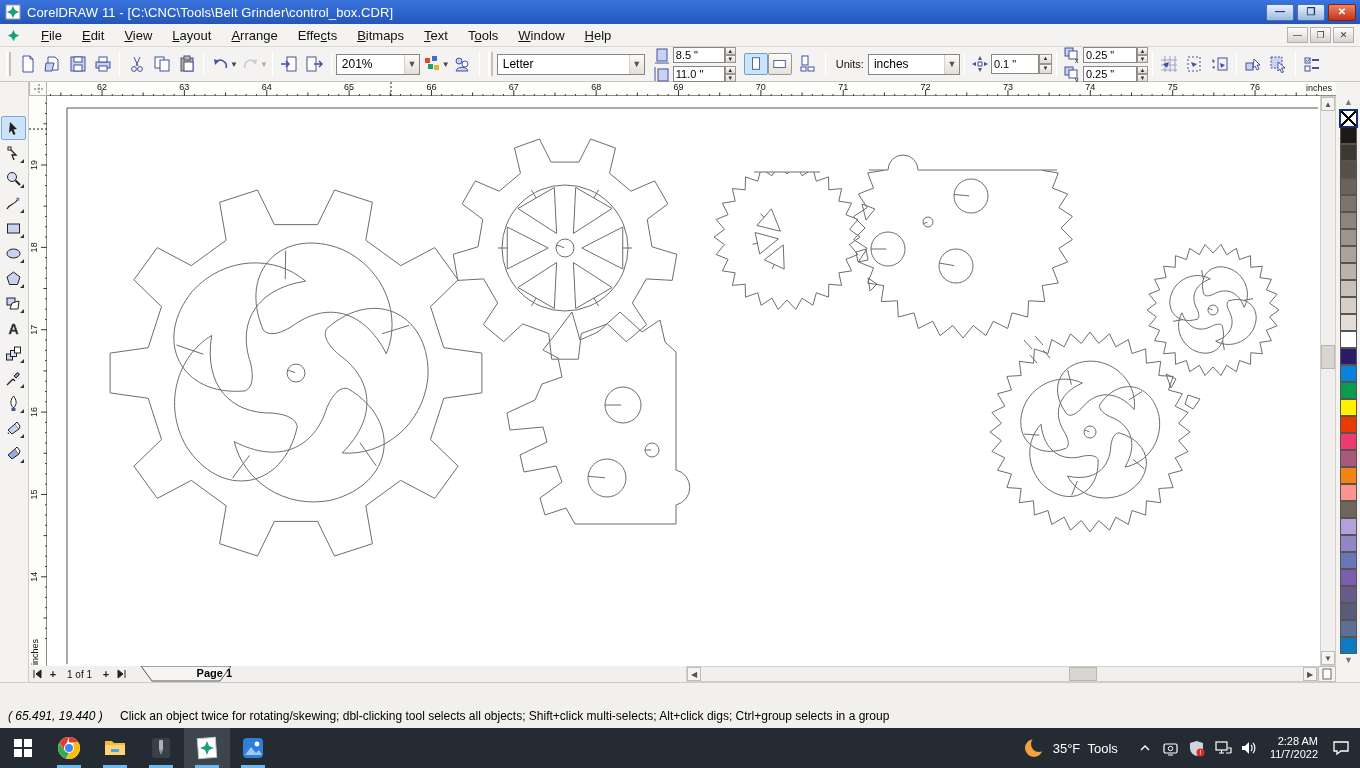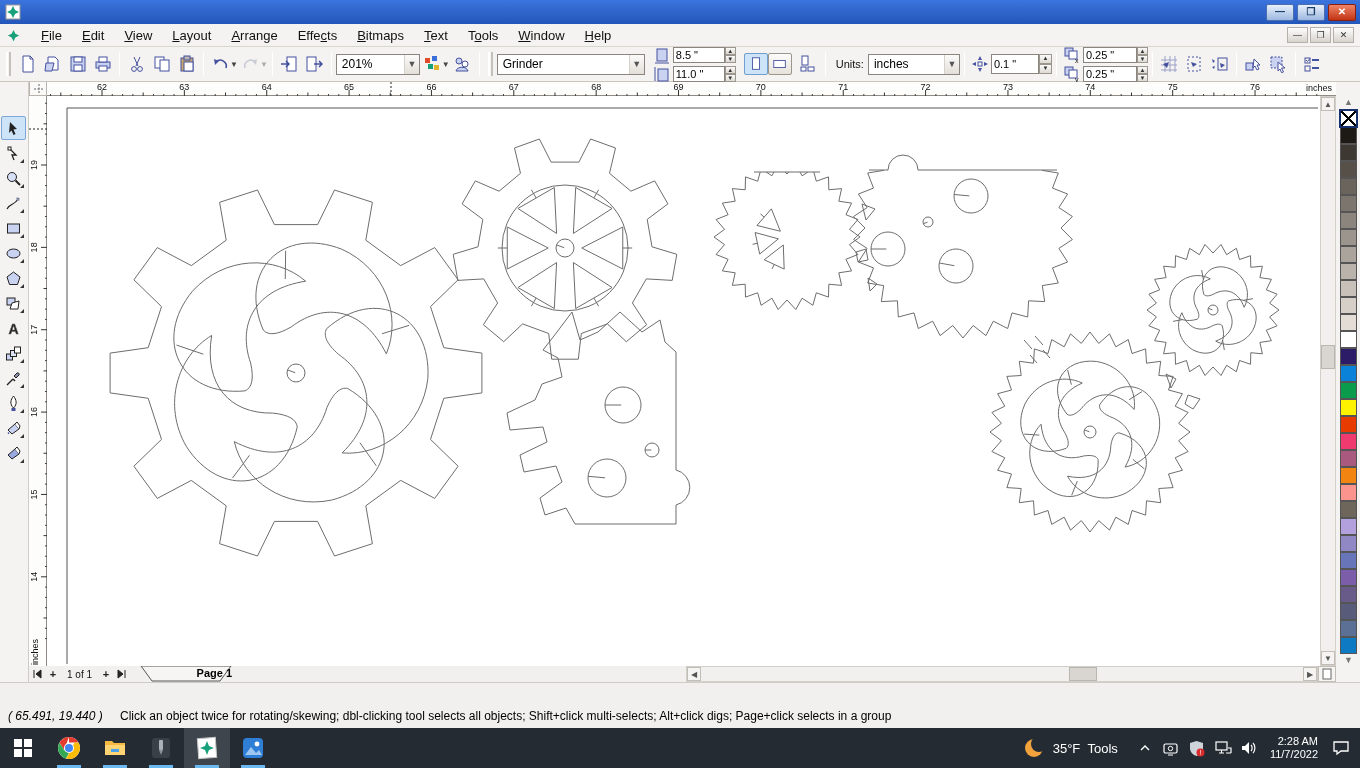--- a/index.html
+++ b/index.html
@@ -103,20 +103,21 @@
   text { font-family:"Liberation Sans",sans-serif; }
 </style>
 </head>
 <body>
 
 <div id="titlebar">
   <svg class="appicon" viewBox="0 0 16 16">
     <rect x="1" y="1" width="14" height="14" fill="#fff" stroke="#999"></rect>
     <path d="M8 2 L10 6 L14 8 L10 10 L8 14 L6 10 L2 8 L6 6 Z" fill="#18a07a"></path>
   </svg>
+  <span class="title">CorelDRAW 11 - [C:\CNC\Tools\Belt Grinder\control_box.CDR]</span>
   <div id="winbtns">
     <div class="winbtn">—</div>
     <div class="winbtn">❐</div>
     <div class="winbtn close">✕</div>
   </div>
 </div>
 
 <div id="menubar">
   <svg class="appicon" viewBox="0 0 16 16">
     <path d="M8 2 L10 6 L14 8 L10 10 L8 14 L6 10 L2 8 L6 6 Z" fill="#18a07a"></path>
@@ -226,21 +227,21 @@
         <circle cx="6" cy="6" r="3" fill="#c9d2f0" stroke="#44519e"></circle>
         <circle cx="12" cy="9" r="3" fill="#fff" stroke="#44519e"></circle>
         <path d="M3 16 C4 11 14 11 15 16 Z" fill="#c9d2f0" stroke="#44519e"></path>
       </svg>
     </div>
 
   <div class="tsep"></div>
     <div class="grip"></div>
 
   <div class="combo" style="width:148px">
-    <span>Grinder</span>
+    <span>Letter</span>
       <span class="arrow">▼</span>
   </div>
   <div style="display:flex; flex-direction:column; gap:1px; margin-left:6px;">
     <div style="display:flex; align-items:center;">
       <svg class="iconbox" viewBox="0 0 18 18">
           <rect x="4" y="3" width="10" height="12" fill="#c9d2f0" stroke="#44519e"></rect>
           <path d="M2 17 H16" stroke="#44519e"></path>
         </svg>
       <div class="spinfield" style="width:52px">
           <span>8.5 "</span>
@@ -865,21 +866,21 @@
   <div class="scroll-arrow" style="right:0;top:0;width:14px;height:14px;">▶</div>
 </div>
 <div id="pagenav-corner">
   <svg width="12" height="12" viewBox="0 0 12 12">
       <rect x="2" y="1" width="8" height="10" fill="#fff" stroke="#666"></rect>
     </svg>
 </div>
 
 <div id="statusbar">
   <span id="coords">( 65.491, 19.440 )</span>
-  <span id="hint">Click an object twice for rotating/skewing; dbl-clicking tool selects all objects; Shift+click multi-selects; Alt+click digs; Page+click selects in a group</span>
+  <span id="hint">Click an object twice for rotating/skewing; dbl-clicking tool selects all objects; Shift+click multi-selects; Alt+click digs; Ctrl+group selects in a group</span>
 
 </div>
 
 <div id="taskbar">
   <div id="taskbar-apps" style="display:flex;">
       <div class="tb-app">
         <svg width="18" height="18" viewBox="0 0 18 18">
           <rect x="0" y="0" width="8" height="8" fill="#fff"></rect>
           <rect x="10" y="0" width="8" height="8" fill="#fff"></rect>
           <rect x="0" y="10" width="8" height="8" fill="#fff"></rect>

